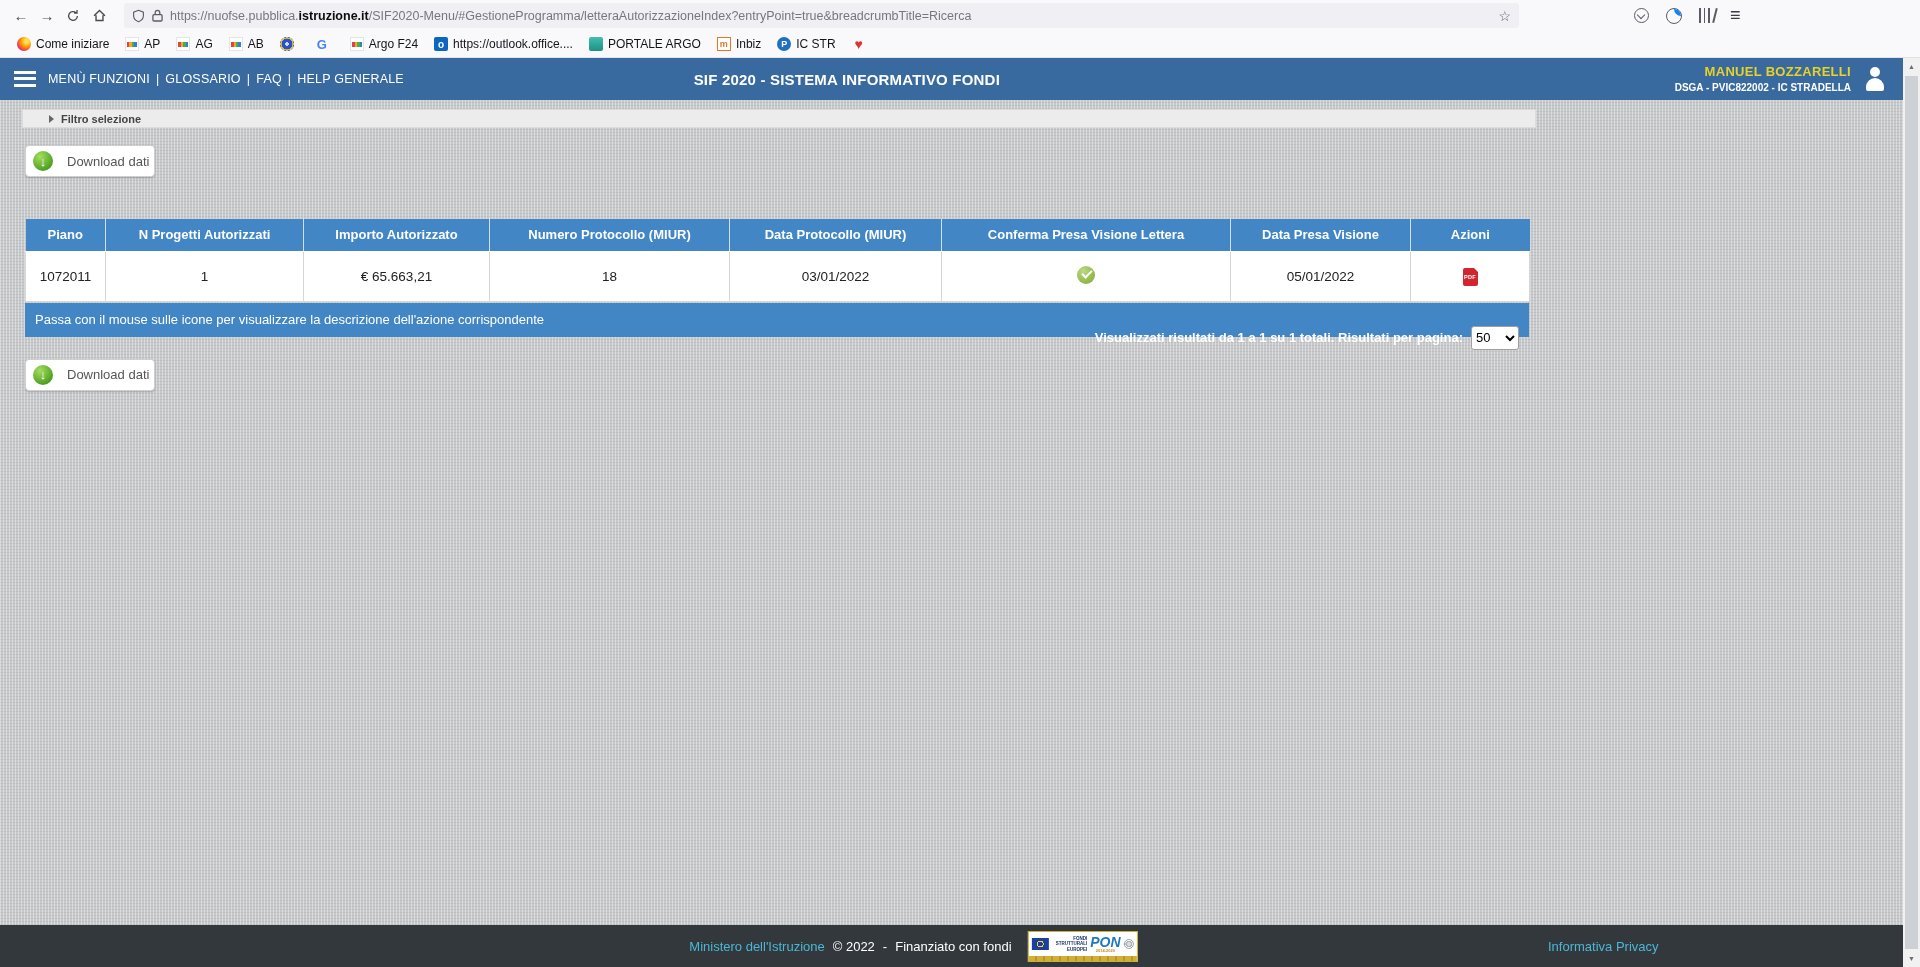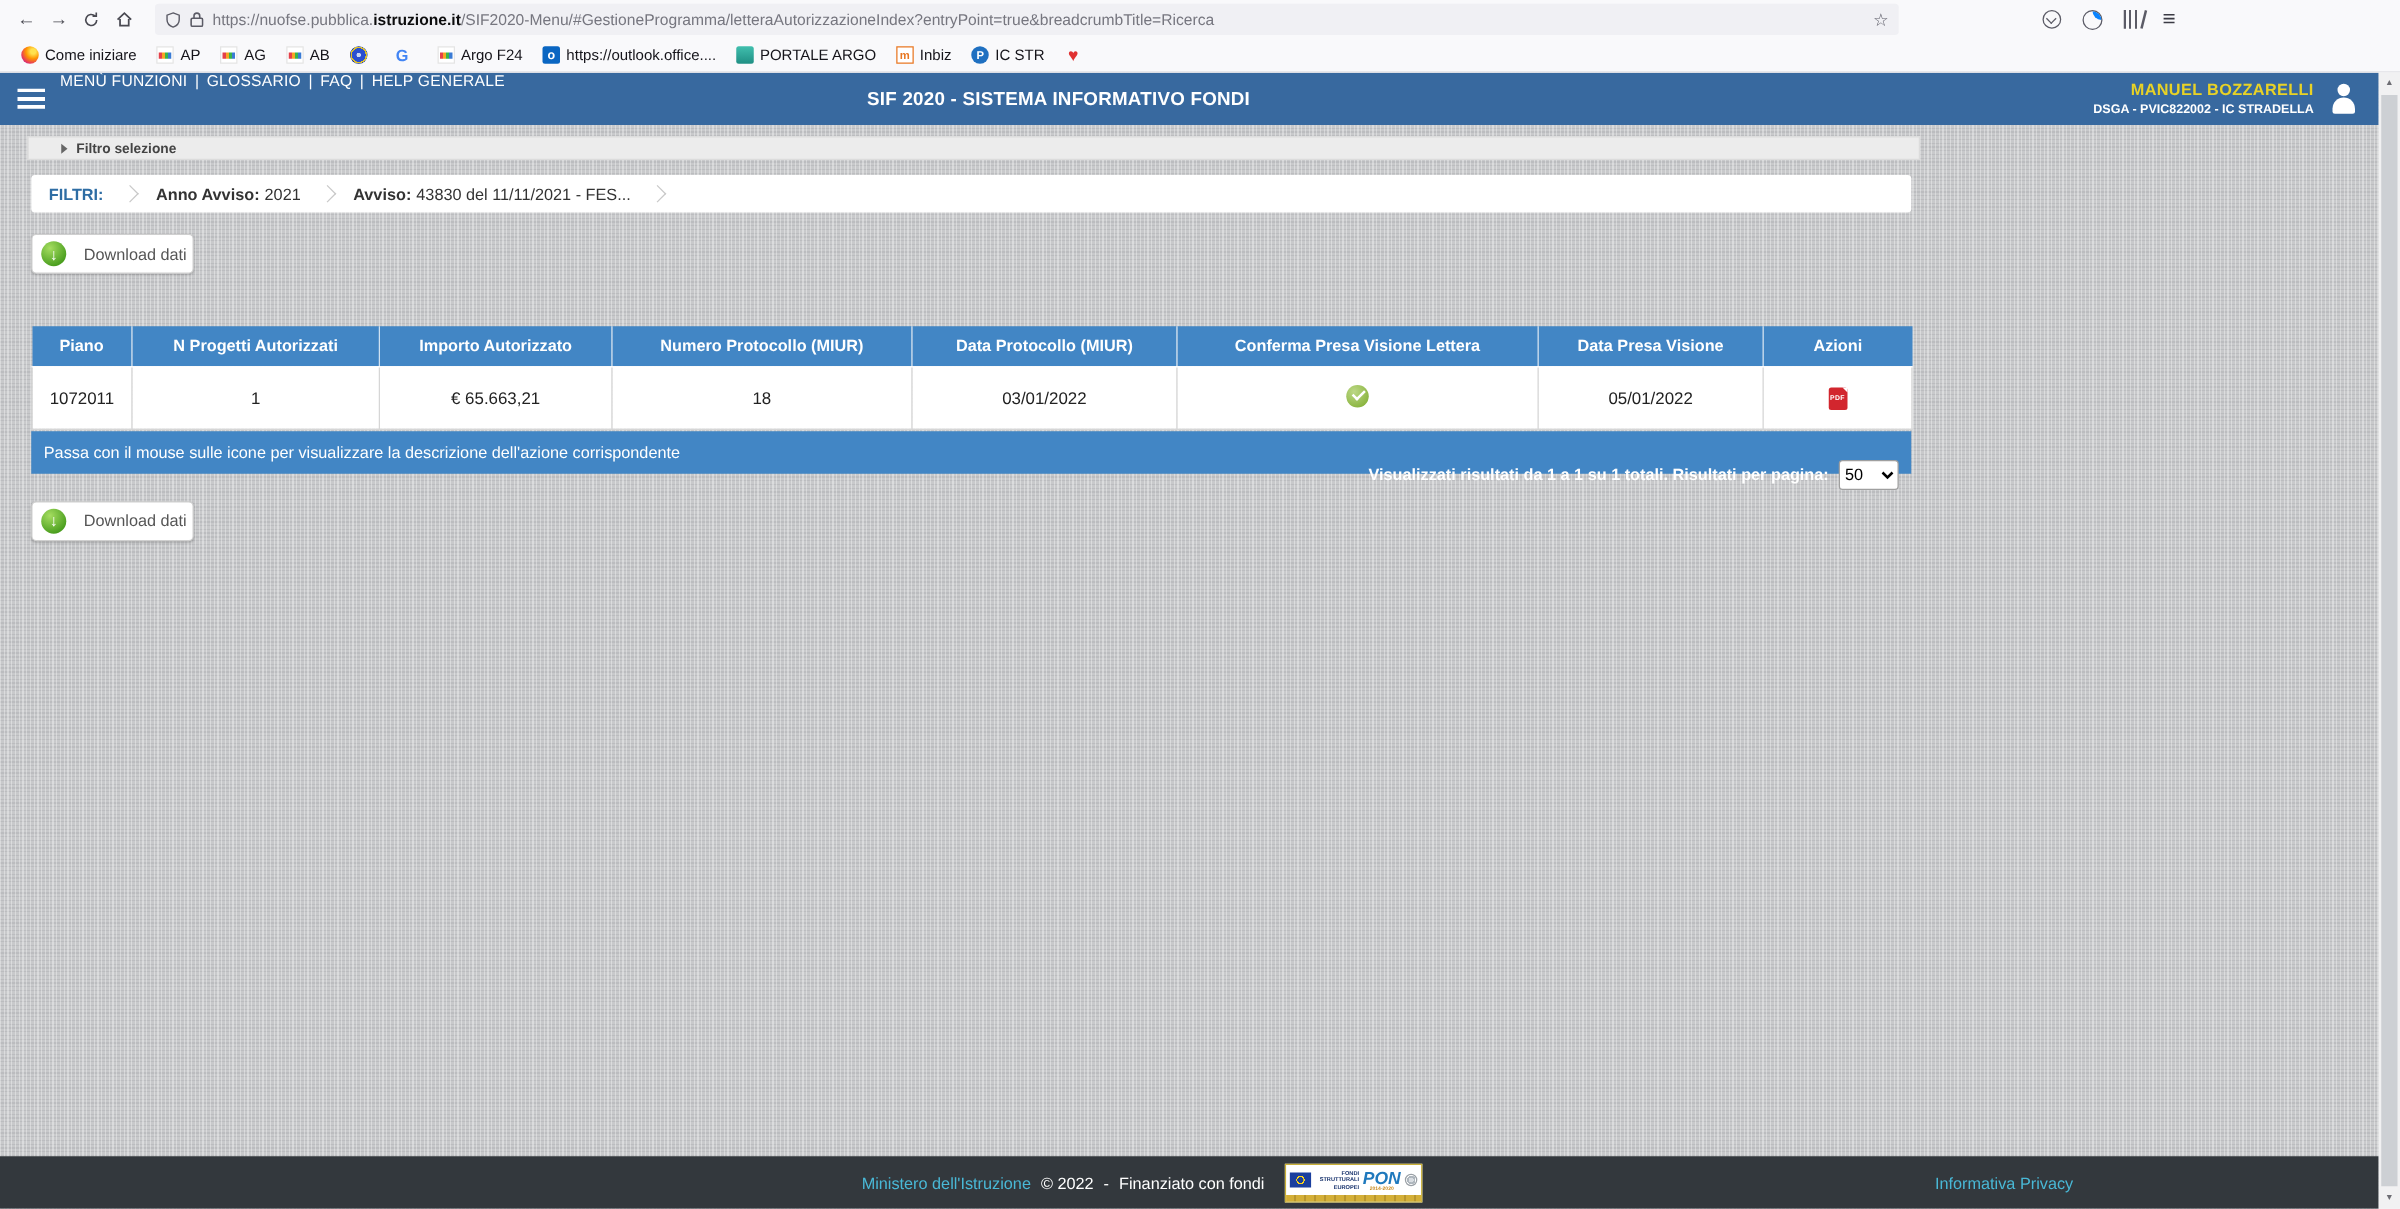--- a/index.html
+++ b/index.html
@@ -47,21 +47,21 @@
   .viewport { position:absolute; top:58px; left:0; width:1903px; height:909px; overflow:hidden;
     background-color:#c8c9cb;
     background-image:
       repeating-linear-gradient(90deg, rgba(255,255,255,.35) 0 1px, rgba(0,0,0,0) 1px 3px),
       repeating-linear-gradient(0deg, rgba(130,132,138,.18) 0 1px, rgba(0,0,0,0) 1px 3px);
   }
 
   
   .app-header { position:relative; height:42px; background:#38699f; color:#fff; }
   .burger { position:absolute; left:14px; top:13px; width:22px; height:16px; background:linear-gradient(#fff 0 3px,transparent 3px 6.5px,#fff 6.5px 9.5px,transparent 9.5px 13px,#fff 13px 16px); }
-  .app-menu { position:absolute; left:48px; top:0; height:42px; display:flex; align-items:flex-start; gap:6px; font-size:12.5px; letter-spacing:.2px; }
+  .app-menu { position:absolute; left:48px; top:0; height:42px; display:flex; align-items:center; gap:6px; font-size:12.5px; letter-spacing:.2px; }
   .app-menu .menu-link { cursor:pointer; }
   .app-title { position:absolute; left:44.5%; top:0; height:42px; transform:translateX(-50%); display:flex; align-items:center; font-size:15px; font-weight:bold; letter-spacing:.2px; }
   .user-block { position:absolute; right:52px; top:5px; text-align:right; line-height:1.35; }
   .user-name { color:#e8d226; font-size:13px; font-weight:bold; letter-spacing:.3px; }
   .user-details { color:#fff; font-size:10px; font-weight:bold; }
   .avatar { position:absolute; right:14px; top:7px; width:28px; height:28px; }
   .avatar::before { content:""; position:absolute; left:9px; top:2px; width:10px; height:10px; background:#fff; border-radius:50%; }
   .avatar::after { content:""; position:absolute; left:5px; top:13px; width:18px; height:13px; background:#fff; border-radius:9px 9px 2px 2px; }
 
   
@@ -240,28 +240,20 @@
     </div>
     <div class="avatar"></div>
   </div>
 
 
   <div class="filter-toggle">
     <span class="tri-right"></span>
     <span>Filtro selezione</span>
   </div>
 
-  <div class="filters-bar">
-    <span class="filters-label">FILTRI:</span>
-    <span class="chev big"></span>
-    <span><span class="filter-name">Anno Avviso:</span><span class="filter-value">2021</span></span>
-    <span class="chev big"></span>
-    <span><span class="filter-name">Avviso:</span><span class="filter-value">43830 del 11/11/2021 - FES...</span></span>
-    <span class="chev big"></span>
-  </div>
 
   <div class="dl-btn dl1">
     <span class="dl-ic">↓</span>
     <span class="dl-label">Download dati</span>
   </div>
 
   <div class="table-wrap">
     <table>
       <colgroup>
           <col class="c0">

